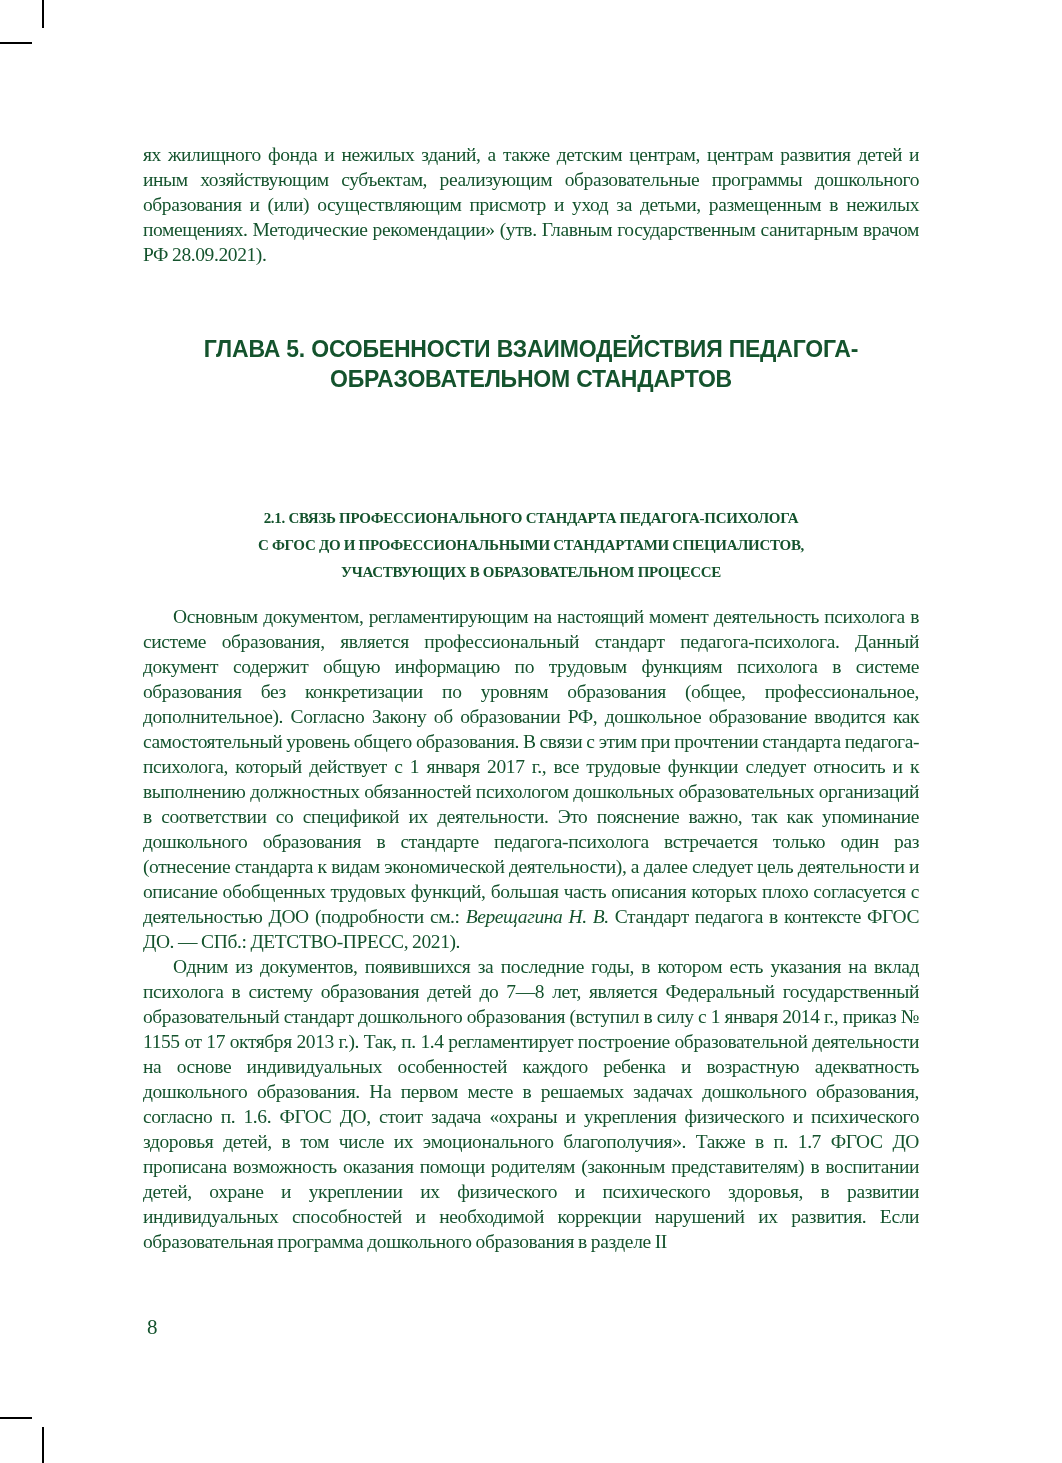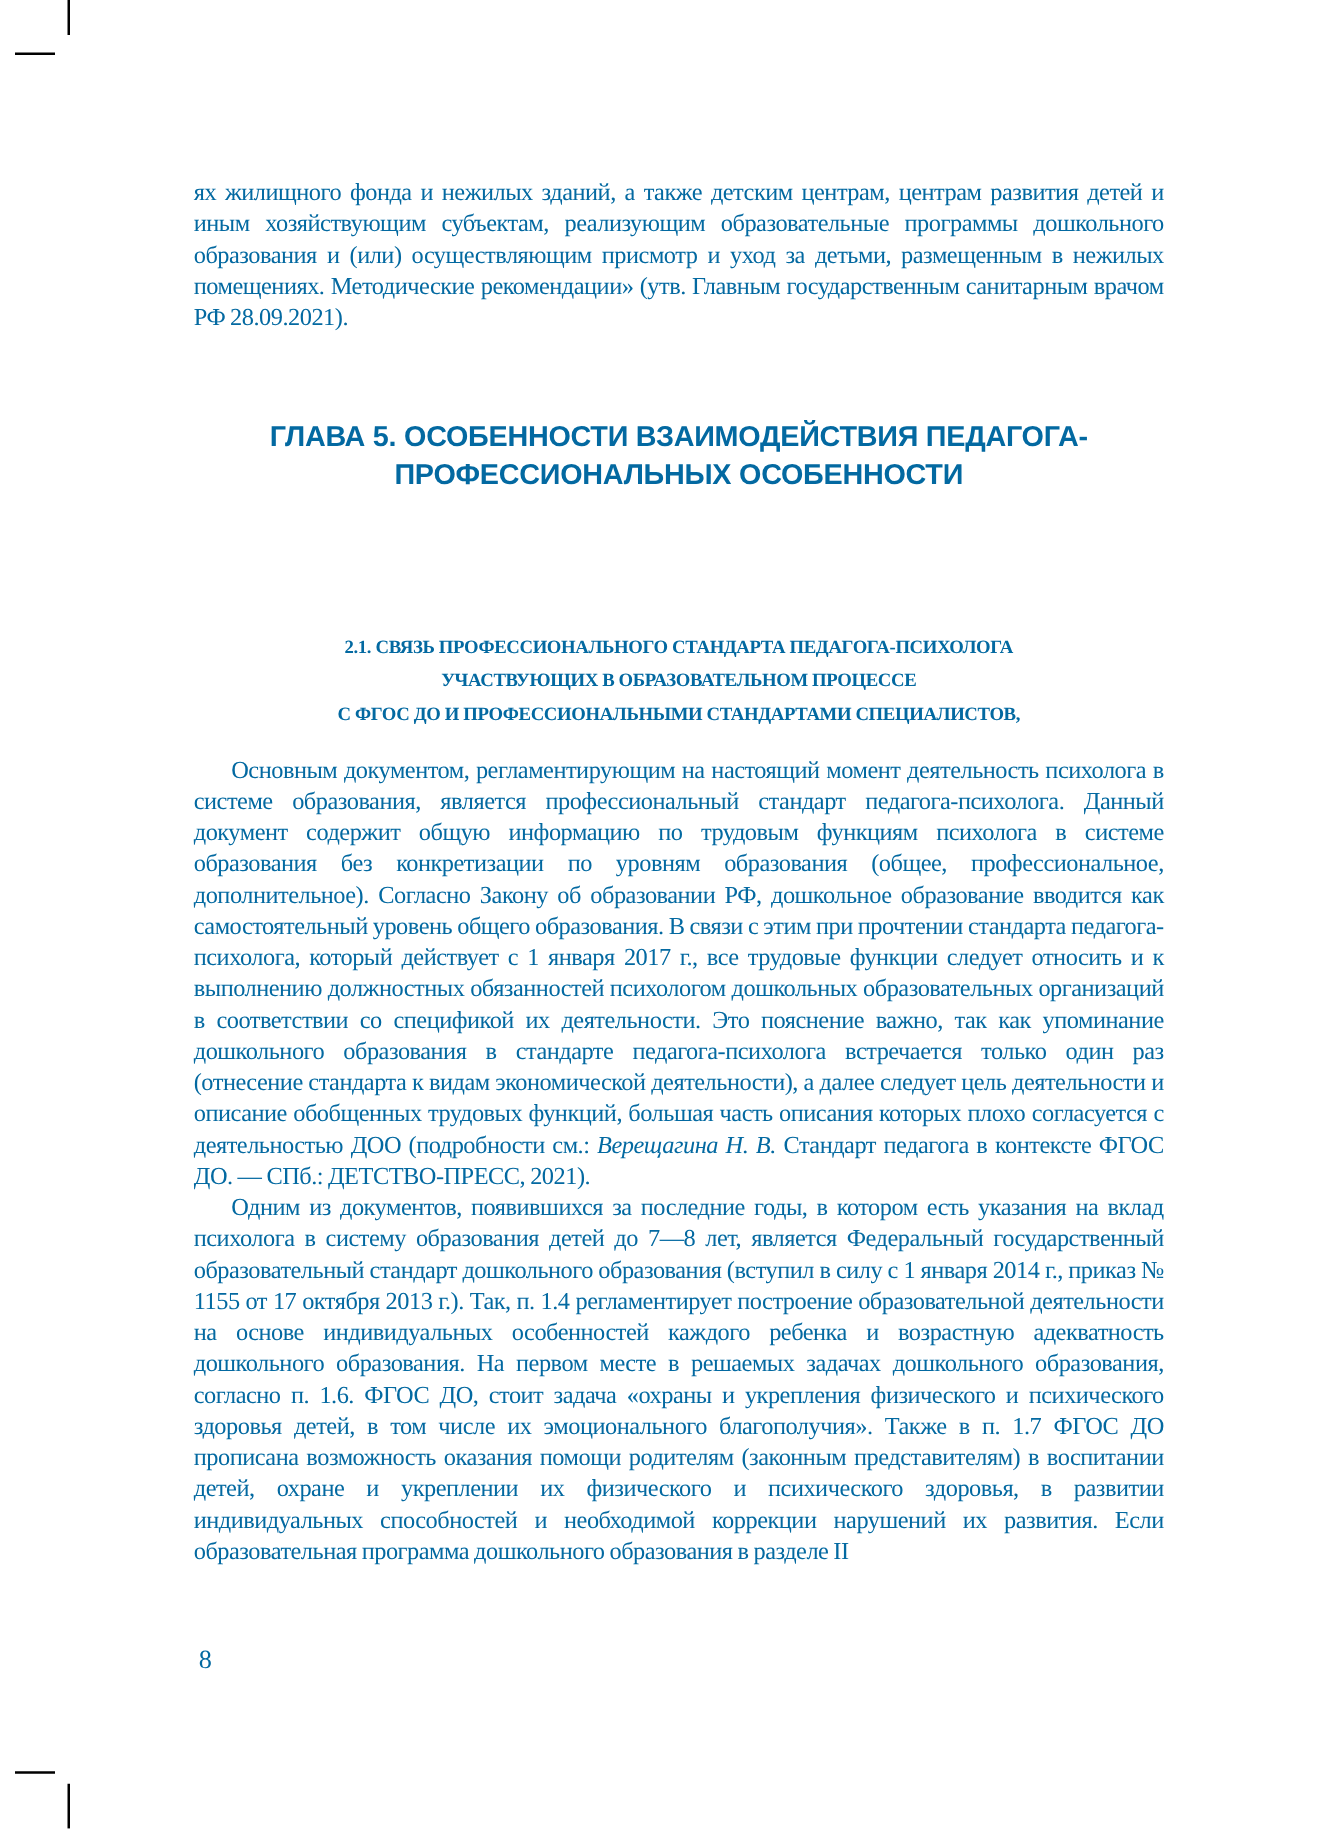--- a/index.html
+++ b/index.html
@@ -1,24 +1,23 @@
 <!DOCTYPE html>
 <html lang="ru"><head>
 <meta charset="utf-8">
 <style>
   html, body { margin: 0; padding: 0; background: #ffffff; }
   .canvas {
     position: relative;
     width: 941px;
     height: 1463px;
     background: #ffffff;
-    color: #0369a1;
+    color: #14532d;
     font-family: "Liberation Serif", "DejaVu Serif", serif;
     overflow: hidden;
-    margin-left: 12px;
   }
   .crop { position: absolute; background: #000000; }
   .crop.tl-v { left: 42px;  top: 0;       width: 2px;  height: 28px; }
   .crop.tl-h { left: 0;     top: 42px;    width: 32px; height: 2px;  }
   .crop.tr-v { left: 1018px;top: 0;       width: 2px;  height: 28px; }
   .crop.tr-h { left: 1030px;top: 42px;    width: 32px; height: 2px;  }
   .crop.bl-h { left: 0;     top: 1417px;  width: 32px; height: 2px;  }
   .crop.bl-v { left: 42px;  top: 1427px;  width: 2px;  height: 36px; }
   .crop.br-h { left: 1030px;top: 1416px;  width: 32px; height: 2px;  }
   .crop.br-v { left: 1018px;top: 1427px;  width: 2px;  height: 36px; }
@@ -80,27 +79,27 @@
   <div class="crop tr-h"></div>
   <div class="crop bl-h"></div>
   <div class="crop bl-v"></div>
   <div class="crop br-h"></div>
   <div class="crop br-v"></div>
 
   <p class="block intro">ях жилищного фонда и нежилых зданий, а также детским центрам, центрам развития детей и иным хозяйствующим субъектам, реализующим образовательные программы дошкольного образования и (или) осуществляющим присмотр и уход за детьми, размещенным в нежилых помещениях. Методические рекомендации» (утв. Главным государственным санитарным врачом РФ 28.09.2021).</p>
 
   <div class="block chapter">
     <div>ГЛАВА 5. ОСОБЕННОСТИ ВЗАИМОДЕЙСТВИЯ ПЕДАГОГА-</div>
-    <div>ПРОФЕССИОНАЛЬНЫХ ОСОБЕННОСТИ</div>
+    <div>ОБРАЗОВАТЕЛЬНОМ СТАНДАРТОВ</div>
   </div>
 
   <div class="block section">
     <div>2.1. СВЯЗЬ ПРОФЕССИОНАЛЬНОГО СТАНДАРТА ПЕДАГОГА-ПСИХОЛОГА</div>
+    <div>С ФГОС ДО И ПРОФЕССИОНАЛЬНЫМИ СТАНДАРТАМИ СПЕЦИАЛИСТОВ,</div>
     <div>УЧАСТВУЮЩИХ В ОБРАЗОВАТЕЛЬНОМ ПРОЦЕССЕ</div>
-    <div>С ФГОС ДО И ПРОФЕССИОНАЛЬНЫМИ СТАНДАРТАМИ СПЕЦИАЛИСТОВ,</div>
   </div>
 
   <div class="block bodytext">
     <p>
       <span>Основным документом, регламентирующим на настоящий момент деятельность психолога в системе образования, является профессиональный стандарт педагога-психолога. Данный документ содержит общую информацию по трудовым функциям психолога в системе образования без конкретизации по уровням образования (общее, профессиональное, дополнительное). Согласно Закону об образовании РФ, дошкольное образование вводится как самостоятельный уровень общего образования. В связи с этим при прочтении стандарта педагога-психолога, который действует с 1 января 2017 г., все трудовые функции следует относить и к выполнению должностных обязанностей психологом дошкольных образовательных организаций в соответствии со спецификой их деятельности. Это пояснение важно, так как упоминание дошкольного образования в стандарте педагога-психолога встречается только </span><span class="run-bold">один</span><span> раз (отнесение стандарта к видам экономической деятельности), а далее следует цель деятельности и описание обобщенных трудовых функций, большая часть описания которых плохо согласуется с деятельностью ДОО (подробности см.: </span><span class="run-italic">Верещагина Н. В.</span><span> Стандарт педагога в контексте ФГОС ДО. — СПб.: ДЕТСТВО-ПРЕСС, 2021).</span>
     </p>
     <p>Одним из документов, появившихся за последние годы, в котором есть указания на вклад психолога в систему образования детей до 7—8 лет, является Федеральный государственный образовательный стандарт дошкольного образования (вступил в силу с 1 января 2014 г., приказ № 1155 от 17 октября 2013 г.). Так, п. 1.4 регламентирует построение образовательной деятельности на основе индивидуальных особенностей каждого ребенка и возрастную адекватность дошкольного образования. На первом месте в решаемых задачах дошкольного образования, согласно п. 1.6. ФГОС ДО, стоит задача «охраны и укрепления физического и психического здоровья детей, в том числе их эмоционального благополучия». Также в п. 1.7 ФГОС ДО прописана возможность оказания помощи родителям (законным представителям) в воспитании детей, охране и укреплении их физического и психического здоровья, в развитии индивидуальных способностей и необходимой коррекции нарушений их развития. Если образовательная программа дошкольного образования в разделе II</p>
   </div>
 
   <div class="pagenum">8</div>

